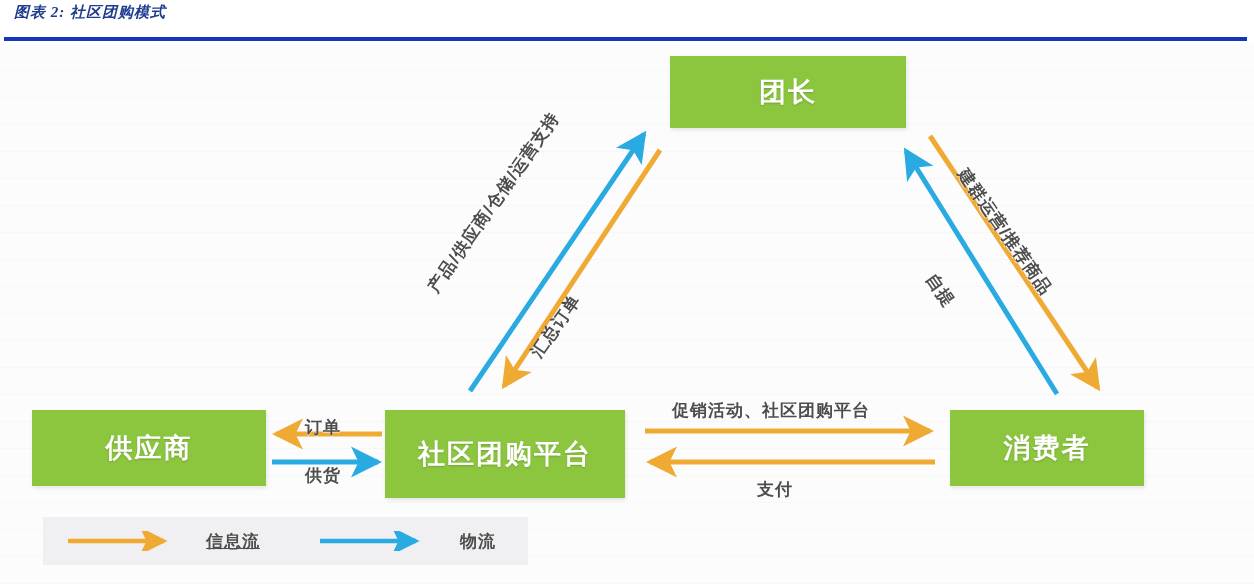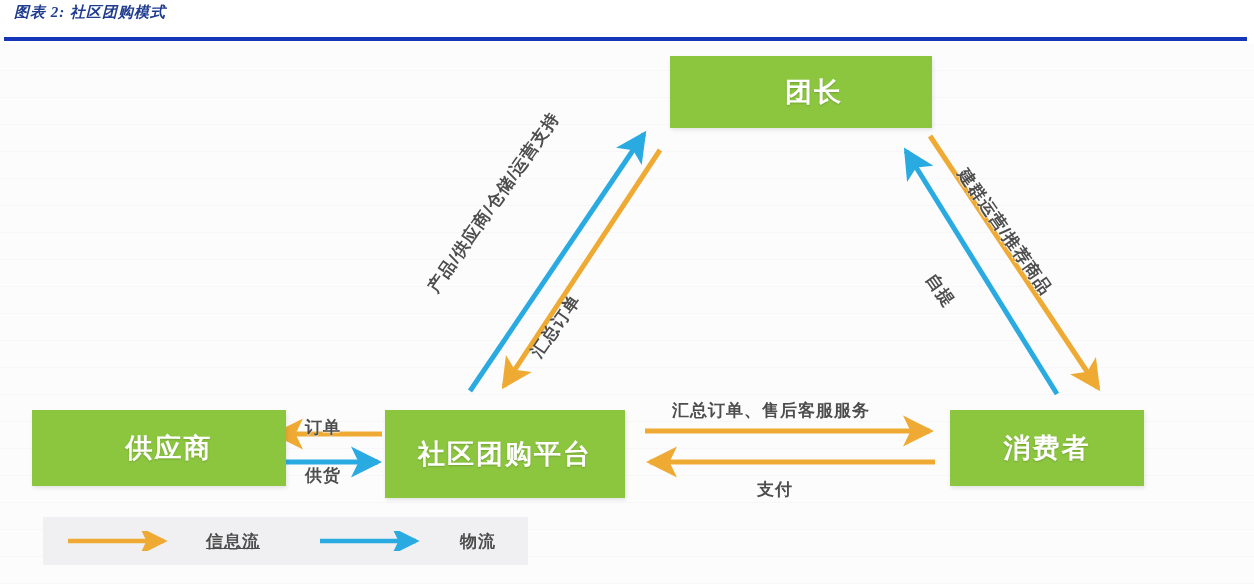--- a/index.html
+++ b/index.html
@@ -69,22 +69,22 @@
   }
   .node-label {
     color: #ffffff;
     font-weight: bold;
     font-size: 27px;
     letter-spacing: 2px;
     text-shadow: 0 1px 2px rgba(0,0,0,0.18);
     white-space: nowrap;
   }
 
-  #node-leader   { left: 670px; top: 12px;  width: 236px; height: 72px; padding-left: 26px; }
-  #node-supplier { left: 32px;  top: 366px; width: 234px; height: 76px; padding-left: 20px; }
+  #node-leader   { left: 670px; top: 12px;  width: 236px; height: 72px; }
+  #node-supplier { left: 32px;  top: 366px; width: 234px; height: 76px; }
   #node-platform { left: 385px; top: 366px; width: 240px; height: 88px; }
   #node-consumer { left: 950px; top: 366px; width: 194px; height: 76px; }
 
   
   .flow-label {
     position: absolute;
     color: #4d4d4d;
     font-weight: bold;
     font-size: 17px;
     white-space: nowrap;
@@ -211,21 +211,21 @@
   <div class="node" id="node-platform">
     <span class="node-label">社区团购平台</span>
   </div>
 
   <div class="node" id="node-consumer">
     <span class="node-label">消费者</span>
   </div>
 
   <div class="flow-label" id="lbl-order">订单</div>
   <div class="flow-label" id="lbl-supply">供货</div>
-  <div class="flow-label" id="lbl-promo">汇总订单、售后客服服务</div>
+  <div class="flow-label" id="lbl-promo">促销活动、社区团购平台</div>
   <div class="flow-label" id="lbl-payment">支付</div>
 
   <div class="diag-label" id="lbl-product">产品/供应商/仓储/运营支持</div>
   <div class="diag-label" id="lbl-summary">汇总订单</div>
   <div class="diag-label" id="lbl-community">建群运营/推荐商品</div>
   <div class="diag-label" id="lbl-pickup">自提</div>
 
   <div id="legend">
     <div class="legend-item">
       <svg id="legend-info-arrow" width="110" height="20" viewBox="0 0 110 20">

